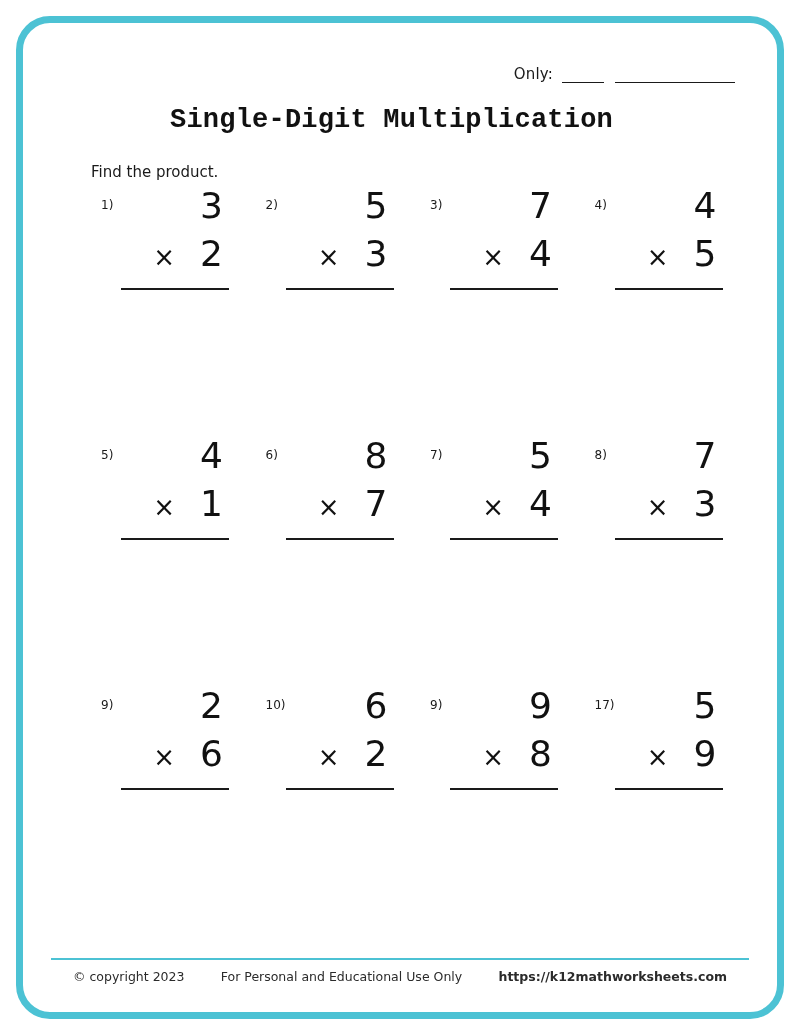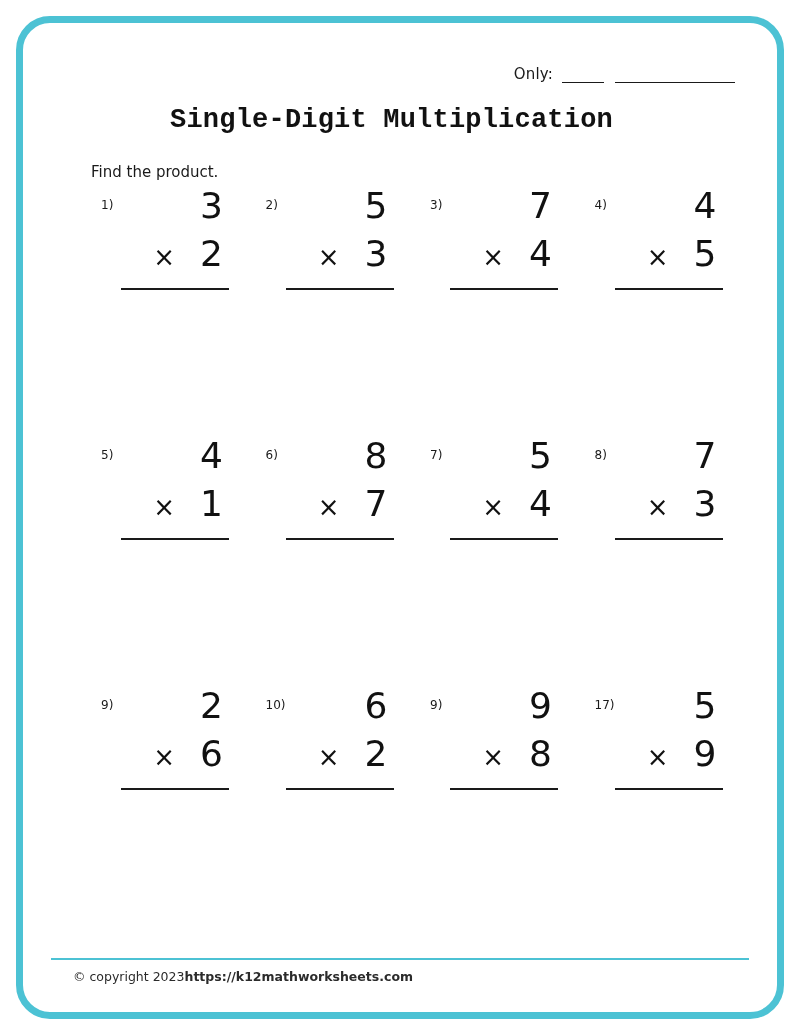--- a/index.html
+++ b/index.html
@@ -139,20 +139,21 @@
     bottom: 28px;
   }
   .footer-rule {
     height: 2px;
     background: #4cc2d4;
     width: 100%;
     margin-bottom: 9px;
   }
   .footer-row {
     display: flex;
+    justify-content: space-between;
     align-items: center;
     font-size: 12.5px;
     color: #2b2b2b;
     padding: 0 22px;
   }
   .footer-center {
     flex: 1;
     text-align: center;
   }
   .footer-right {
@@ -345,18 +346,19 @@
           <div class="bar"></div>
         </div>
       </div>
 
     </div>
 
     <div class="footer">
       <div class="footer-rule"></div>
       <div class="footer-row">
         <span>© copyright 2023</span>
+        <span class="footer-center">For Personal and Educational Use Only</span>
         <span class="footer-right">https://k12mathworksheets.com</span>
       </div>
     </div>
 
   </div>
 </div>
 
 </body></html>

